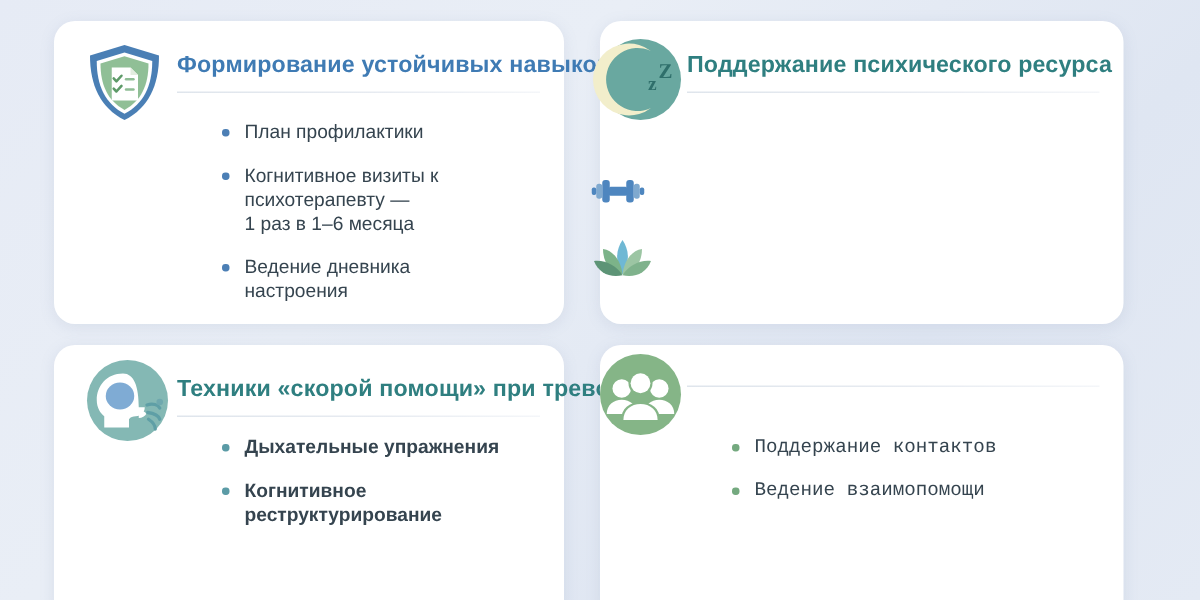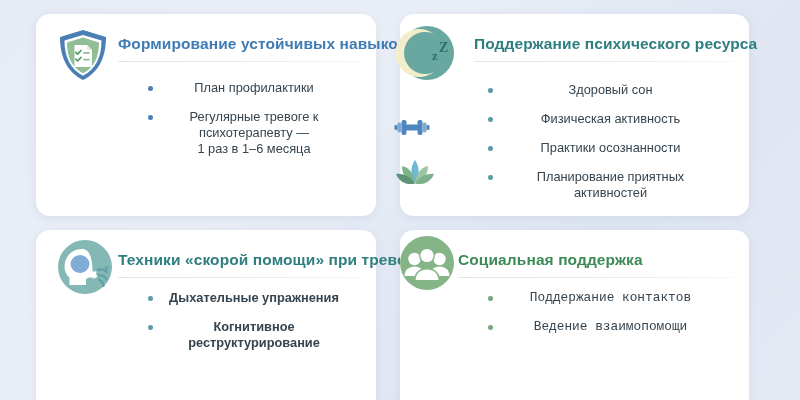--- a/index.html
+++ b/index.html
@@ -52,21 +52,21 @@
   .card-3 .head-icon { left: 20px; top: 8px; }
   .card-4 .head-icon { left: -2px; top: 4px; }
   .card-2 .head-icon { left: -2px; top: 10px; }
 
   .title-wrap {
     position: absolute;
     top: 20px;
     right: 16px;
   }
   .card-1 .title-wrap { left: 82px; }
-  .card-2 .title-wrap { left: 74px; }
+  .card-2 .title-wrap { left: 58px; }
   .card-3 .title-wrap { left: 82px; }
   .card-4 .title-wrap { left: 58px; }
 
   .card-title {
     font-size: 15.5px;
     font-weight: 600;
     letter-spacing: 0.1px;
     line-height: 20px;
     white-space: nowrap;
   }
@@ -84,21 +84,20 @@
 
   
   .bullets {
     position: absolute;
     left: 112px;
     right: 31px;
     top: 66px;
     margin: 0;
     padding: 0;
     list-style: none;
-    text-align: center;
   }
   .card-2 .bullets { left: 88px; top: 68px; }
   .card-4 .bullets { left: 88px; top: 60px; font-family: Liberation Mono, monospace; }
   .card-3 .bullets { left: 112px; top: 60px; font-weight: bold; }
 
   .bullet {
     position: relative;
     padding-left: 15px;
     margin-bottom: 13px;
     font-size: 12.8px;
@@ -157,22 +156,25 @@
       <div class="title-wrap">
         <div class="card-title">Формирование устойчивых навыков</div>
         <div class="title-rule"></div>
       </div>
     </div>
     <ul class="bullets">
       <li class="bullet">
         <span>План профилактики</span>
       </li>
       <li class="bullet">
-        <span>Регулярные тревоге к психотерапевту —</span>
+        <span>Когнитивное визиты к психотерапевту —</span>
         <span class="l2">1 раз в 1–6 месяца</span>
+      </li>
+      <li class="bullet">
+        <span>Ведение дневника настроения</span>
       </li>
     </ul>
   </div>
 
   <div class="card card-2">
     <div class="card-head">
       <div class="head-icon">
         <svg viewBox="0 0 58 58" width="58" height="58">
           <circle cx="29" cy="29" r="27" fill="#69a8a0"></circle>
           <path d="M36 10 A21 21 0 1 0 36 48 A24 24 0 1 1 36 10 Z" fill="#f2eecb"></path>
@@ -201,34 +203,20 @@
     <div class="side-icon side-lotus">
       <svg viewBox="0 0 42 38" width="42" height="38">
         <path d="M21 6 C25 12 26.5 20 21 29 C15.5 20 17 12 21 6 Z" fill="#6fb8d4"></path>
         <path d="M8 12 C15 13 20 20 21 29 C13 28 8 21 8 12 Z" fill="#7cb389"></path>
         <path d="M34 12 C27 13 22 20 21 29 C29 28 34 21 34 12 Z" fill="#9cc5a3"></path>
         <path d="M2 20 C9 19 17 23 21 29.5 C13 31.5 5 28 2 20 Z" fill="#5d9476"></path>
         <path d="M40 20 C33 19 25 23 21 29.5 C29 31.5 37 28 40 20 Z" fill="#7fb28c"></path>
       </svg>
     </div>
 
-    <ul class="bullets">
-      <li class="bullet">
-        <span>Здоровый сон</span>
-      </li>
-      <li class="bullet">
-        <span>Физическая активность</span>
-      </li>
-      <li class="bullet">
-        <span>Практики осознанности</span>
-      </li>
-      <li class="bullet">
-        <span>Планирование приятных активностей</span>
-      </li>
-    </ul>
   </div>
 
   <div class="card card-3">
     <div class="card-head">
       <div class="head-icon">
         <svg viewBox="0 0 58 58" width="58" height="58">
           <circle cx="29" cy="29" r="27" fill="#84b8b4"></circle>
           <path d="M26 11 C15 11 8.5 19.5 8.5 28.5 C8.5 34 11 37.5 13.5 39.5 L13.5 47 L30 47 L30 41.5 C31 40 32.5 39.5 34.5 39.5 C38 39.5 40.5 37 40.5 33.5 L36.5 33.5 C36.5 20 33.5 11 26 11 Z" fill="#ffffff"></path>
           <ellipse cx="24" cy="26" rx="9.5" ry="9" fill="#7fabd4"></ellipse>
           <path d="M36.5 35.5 c2.5 0 4.5 1.2 5 2.5 c-0.8 1.6 -2.8 2.6 -5 2.6 Z" fill="#ffffff"></path>
@@ -262,21 +250,20 @@
           <path d="M6.5 42 c0 -6 4.5 -9.5 10 -9.5 c5.5 0 10 3.5 10 9.5 Z" fill="#ffffff"></path>
           <circle cx="41.5" cy="25" r="6.2" fill="#ffffff"></circle>
           <path d="M31.5 42 c0 -6 4.5 -9.5 10 -9.5 c5.5 0 10 3.5 10 9.5 Z" fill="#ffffff"></path>
           <circle cx="29" cy="21.5" r="8" fill="#85b587"></circle>
           <circle cx="29" cy="21.5" r="6.6" fill="#ffffff"></circle>
           <path d="M16 46 c0 -7.5 5.8 -12 13 -12 c7.2 0 13 4.5 13 12 Z" fill="#85b587"></path>
           <path d="M17.6 46 c0 -6.6 5.1 -10.6 11.4 -10.6 c6.3 0 11.4 4 11.4 10.6 Z" fill="#ffffff"></path>
         </svg>
       </div>
       <div class="title-wrap">
-        <div class="card-title">Социальная поддержка</div>
         <div class="title-rule"></div>
       </div>
     </div>
     <ul class="bullets">
       <li class="bullet">
         <span>Поддержание контактов</span>
       </li>
       <li class="bullet">
         <span>Ведение взаимопомощи</span>
       </li>

